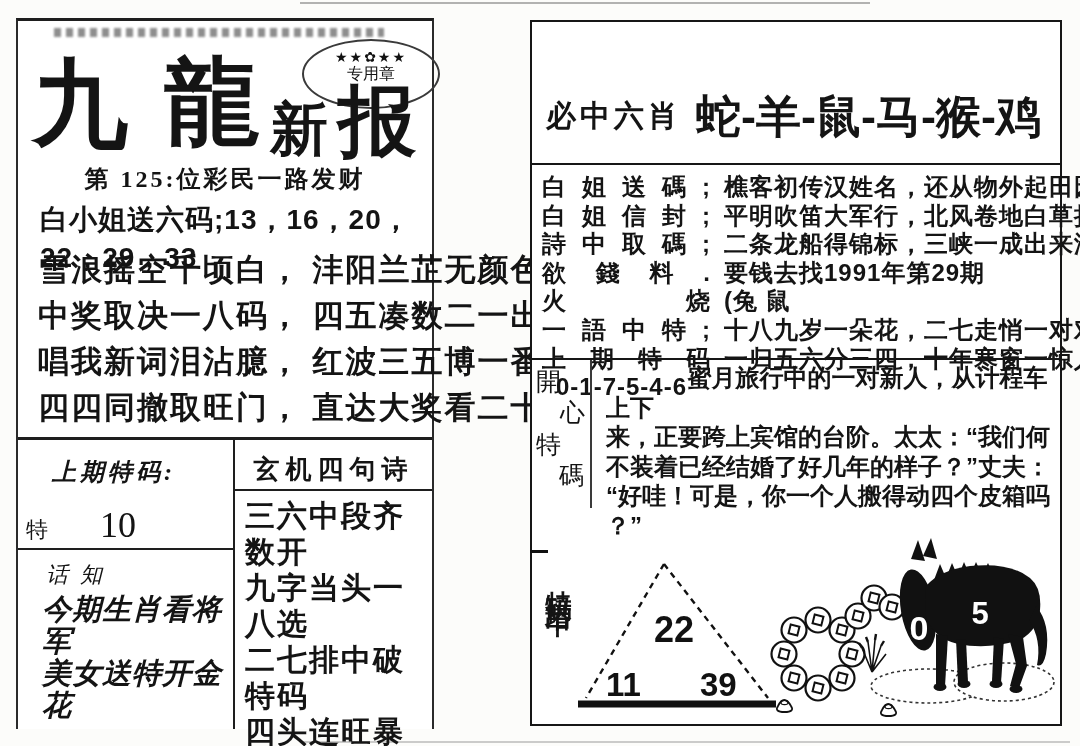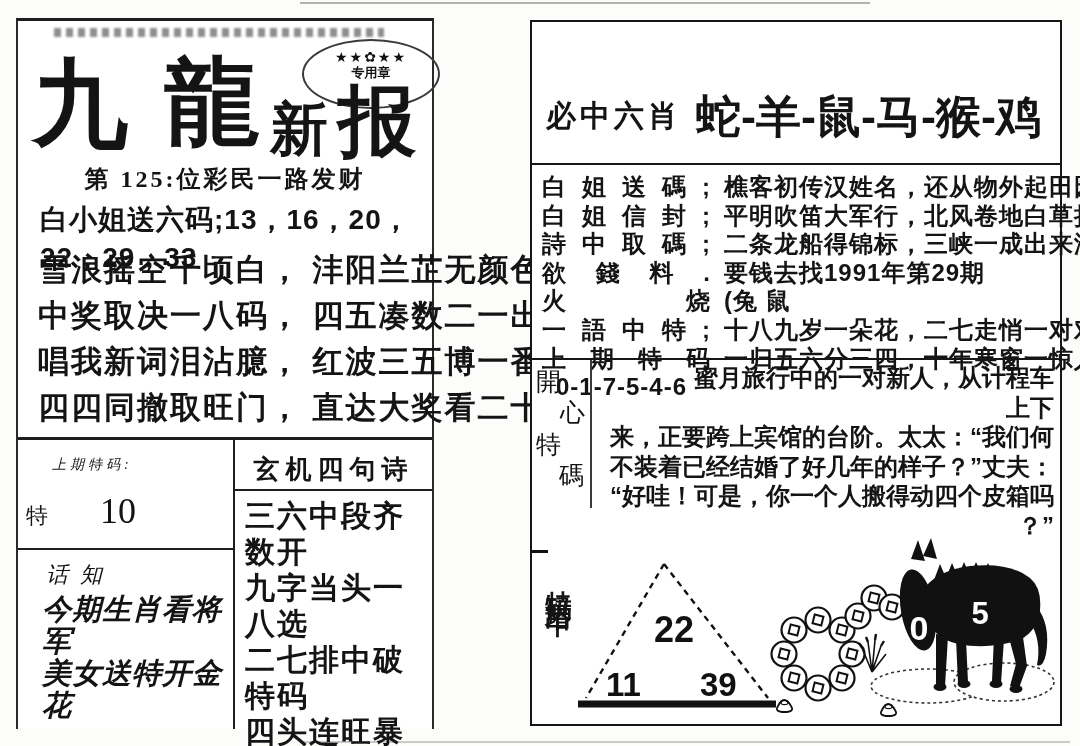--- a/index.html
+++ b/index.html
@@ -21,30 +21,30 @@
     filter:blur(1.2px);opacity:.7;}
   .title-block{position:absolute;left:0;top:16px;width:100%;height:132px;}
   .tchar{position:absolute;font-weight:900;line-height:1;z-index:1;}
   .t1{left:14px;top:20px;font-size:96px;}
   .t2{left:146px;top:18px;font-size:96px;}
   .t3{left:252px;top:64px;font-size:58px;}
   .t4{left:320px;top:46px;font-size:78px;}
   .stamp{position:absolute;left:284px;top:2px;width:134px;height:66px;z-index:0;
     border:2.5px solid #3a3a3a;border-radius:50%;background:transparent;}
   .stamp-stars{margin-top:8px;text-align:center;font-size:14px;letter-spacing:2px;color:#111;}
-  .stamp-label{text-align:center;font-size:13px;font-weight:700;margin-top:-1px;}
+  .stamp-label{text-align:center;font-size:16px;font-weight:400;margin-top:-1px;}
   .issue{position:absolute;left:0;top:142px;width:100%;text-align:center;
     font-size:24px;font-weight:700;letter-spacing:3px;}
   .codes{position:absolute;left:22px;top:180px;font-size:28px;font-weight:800;letter-spacing:1px;}
   .poem{position:absolute;left:20px;top:226px;font-size:31px;font-weight:800;
     line-height:46px;letter-spacing:2px;white-space:nowrap;}
   .bottom-grid{position:absolute;left:0;top:416px;right:0;bottom:0;border-top:3px solid #1e1e1e;}
   .bg-vline{position:absolute;left:215px;top:0;bottom:0;width:2px;background:#1e1e1e;}
   .cell-left{position:absolute;left:0;top:0;width:215px;height:100%;}
-  .ls-title{margin:16px 0 0 34px;font-size:14px;font-weight:400;font-style:italic;letter-spacing:4px;}
+  .ls-title{margin:16px 0 0 34px;font-size:24px;font-weight:700;font-style:italic;letter-spacing:4px;}
   .ls-row{margin-top:16px;display:flex;align-items:baseline;}
   .ls-label{margin-left:8px;font-size:22px;}
   .ls-value{margin-left:52px;font-size:36px;}
   .ls-divider{position:absolute;left:0;top:108px;width:100%;border-top:2.5px solid #1e1e1e;}
   .notice{position:absolute;left:12px;top:111px;width:100%;font-style:italic;}
   .notice-title{margin:9px 0 0 16px;font-size:22px;letter-spacing:12px;}
   .notice-lines{margin:3px 0 0 12px;font-size:29px;font-weight:800;line-height:32px;letter-spacing:1px;}
   .cell-right{position:absolute;left:217px;top:0;right:0;height:100%;}
   .mystery-title{text-align:center;padding-top:12px;height:37px;font-size:26px;font-weight:800;
     letter-spacing:6px;border-bottom:2.5px solid #1e1e1e;}
@@ -56,21 +56,21 @@
   .rp-h-zodiac{font-size:45px;font-weight:900;margin-left:14px;letter-spacing:0;}
   .tips{padding:8px 4px 0 10px;}
   .tip-row{display:flex;font-size:24px;font-weight:800;line-height:28.6px;}
   .tip-label{flex:0 0 168px;width:168px;text-align:justify;text-align-last:justify;}
   .tip-text{margin-left:14px;letter-spacing:1px;white-space:nowrap;}
   .joke{position:absolute;left:0;top:336px;right:0;height:148px;border-top:2.5px solid #161616;display:flex;}
   .joke-label{flex:0 0 58px;width:58px;border-right:2px solid #3a3a3a;position:relative;}
   .jl-char{position:absolute;font-size:25px;}
   .jl-0{left:4px;top:5px;}  .jl-1{left:28px;top:36px;}
   .jl-2{left:4px;top:68px;} .jl-3{left:27px;top:99px;}
-  .joke-text{padding:3px 6px 0 14px;font-size:24px;font-weight:800;line-height:29.5px;text-align:right;}
+  .joke-text{padding:3px 6px 0 14px;font-size:24px;font-weight:800;line-height:29.5px;}
   .joke-line.first{text-indent:3.4em;}
   .tower-section{position:absolute;left:0;top:484px;right:0;bottom:0;}
   .tick{position:absolute;left:-2px;top:44px;width:18px;border-top:3px solid #111;}
   .tower-label{position:absolute;left:10px;top:64px;writing-mode:vertical-rl;text-orientation:upright;
     font-size:26px;font-weight:800;letter-spacing:7px;}
   .tri-svg{position:absolute;left:46px;top:52px;}
   .illu-svg{position:absolute;left:236px;top:30px;}
   svg text{font-family:"Liberation Sans","DejaVu Sans",sans-serif;}
 </style>
 </head>

